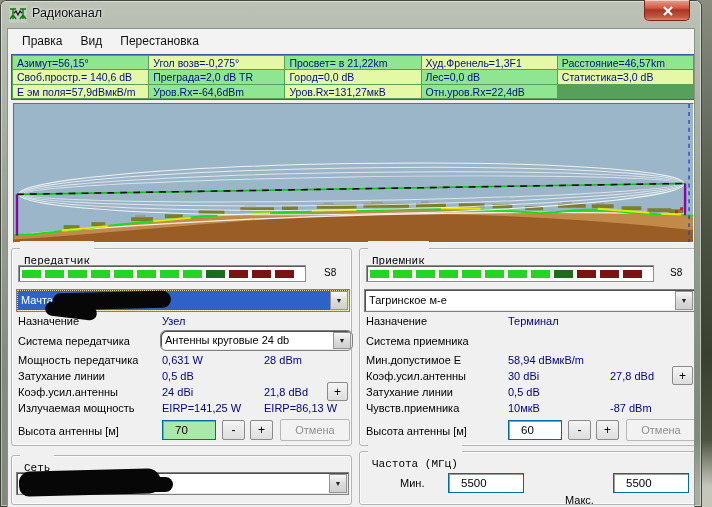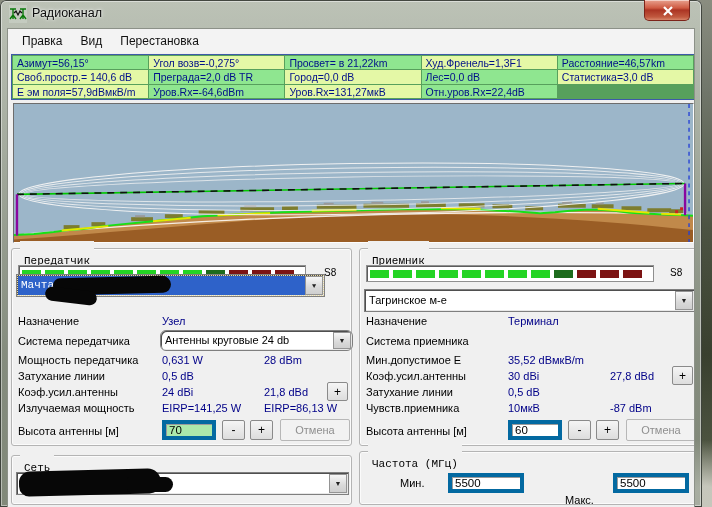--- a/index.html
+++ b/index.html
@@ -60,21 +60,21 @@
   .slabel { position:absolute; font-size:10px; color:#000; }
   
   .combo { position:absolute; height:23px; background:#fff; border:1px solid #7f7f7f; box-shadow: inset 1px 1px 0 #4f4f4f, inset -1px -1px 0 #e8e8e8; }
   .combo .ctext { position:absolute; left:4px; top:4px; font-size:11px; color:#000; white-space:nowrap; }
   .combo.sel { background:#2e62c9; outline:1px dotted #e8d9a0; outline-offset:-2px; }
   .combo.sel .ctext { color:#fff; }
   .arrow-btn { position:absolute; right:1px; top:1px; bottom:1px; width:18px; background:linear-gradient(180deg,#f7f7f7,#d9d9d9 60%, #cfcfcf); border:1px solid #949494; display:flex; align-items:center; justify-content:center; font-size:7px; color:#222; cursor:pointer; }
   
   .btn { position:absolute; background:linear-gradient(180deg,#f5f5f5,#dddddd); border:1px solid #8a8a8a; border-radius:2px; font-size:12px; color:#000; display:flex; align-items:center; justify-content:center; cursor:pointer; }
   .btn.disabled { color:#8f8f8f; background:#f2f2f2; border-color:#b7b7b7; cursor:default; }
-  .edit { position:absolute; height:20px; border:4px solid #0369a1; box-shadow:inset 1px 1px 0 #9b9b9b; background:#fff; font-family:"Liberation Sans",sans-serif; font-size:11.5px; color:#000; padding:1px 3px; }
+  .edit { position:absolute; height:20px; border:1px solid #0369a1; box-shadow:inset 1px 1px 0 #9b9b9b; background:#fff; font-family:"Liberation Sans",sans-serif; font-size:11.5px; color:#000; padding:1px 12px; }
   .edit.green { background:#abe8ab; }
   
   .blob { position:absolute; background:#070707; border-radius:9px 11px 10px 12px; }
 </style>
 </head>
 <body>
 
 <div id="screen">
   <div class="window">
 
@@ -203,21 +203,21 @@
             <span class="seg sg"></span>
           <span class="seg sg"></span>
             <span class="seg sg"></span>
           <span class="seg sdg"></span>
             <span class="seg sdr"></span>
           <span class="seg sdr"></span>
             <span class="seg sdr"></span>
         </div>
         <span class="slabel" style="left:312px; top:18px;">S8</span>
 
-        <div class="combo sel" style="left:4px; top:25px; width:309px;font-family:Liberation Mono, monospace;">
+        <div class="combo sel" style="left:4px; top:40px; width:334px;">
           <span class="ctext">Мачта</span>
           <div class="blob" style="left:36px; top:2px; width:118px; height:17px; transform:rotate(-1.5deg);"></div>
           <div class="blob" style="left:28px; top:14px; width:52px; height:14px; transform:rotate(7deg); border-radius:12px;"></div>
           <div class="arrow-btn">
               <span>▼</span>
             </div>
         </div>
 
         <span class="rlabel" style="left:6px; top:66px;">Назначение</span>
         <span class="rval" style="left:150px; top:66px;">Узел</span>
@@ -286,21 +286,21 @@
               <span>▼</span>
             </div>
         </div>
 
         <span class="rlabel" style="left:6px; top:66px;">Назначение</span>
         <span class="rval" style="left:148px; top:66px;">Терминал</span>
 
         <span class="rlabel" style="left:6px; top:86px;">Система приемника</span>
 
         <span class="rlabel" style="left:6px; top:105px;">Мин.допустимое Е</span>
-        <span class="rval" style="left:148px; top:105px;">35,52 dBмкВ/m</span>
+        <span class="rval" style="left:148px; top:105px;">58,94 dBмкВ/m</span>
 
         <span class="rlabel" style="left:6px; top:121px;">Коэф.усил.антенны</span>
         <span class="rval" style="left:148px; top:121px;">30 dBi</span>
         <span class="rval" style="left:250px; top:121px;">27,8 dBd</span>
         <div class="btn" style="left:312px; top:117px; width:21px; height:19px;">
             <span>+</span>
           </div>
 
         <span class="rlabel" style="left:6px; top:137px;">Затухание линии</span>
         <span class="rval" style="left:148px; top:137px;">0,5 dB</span>

